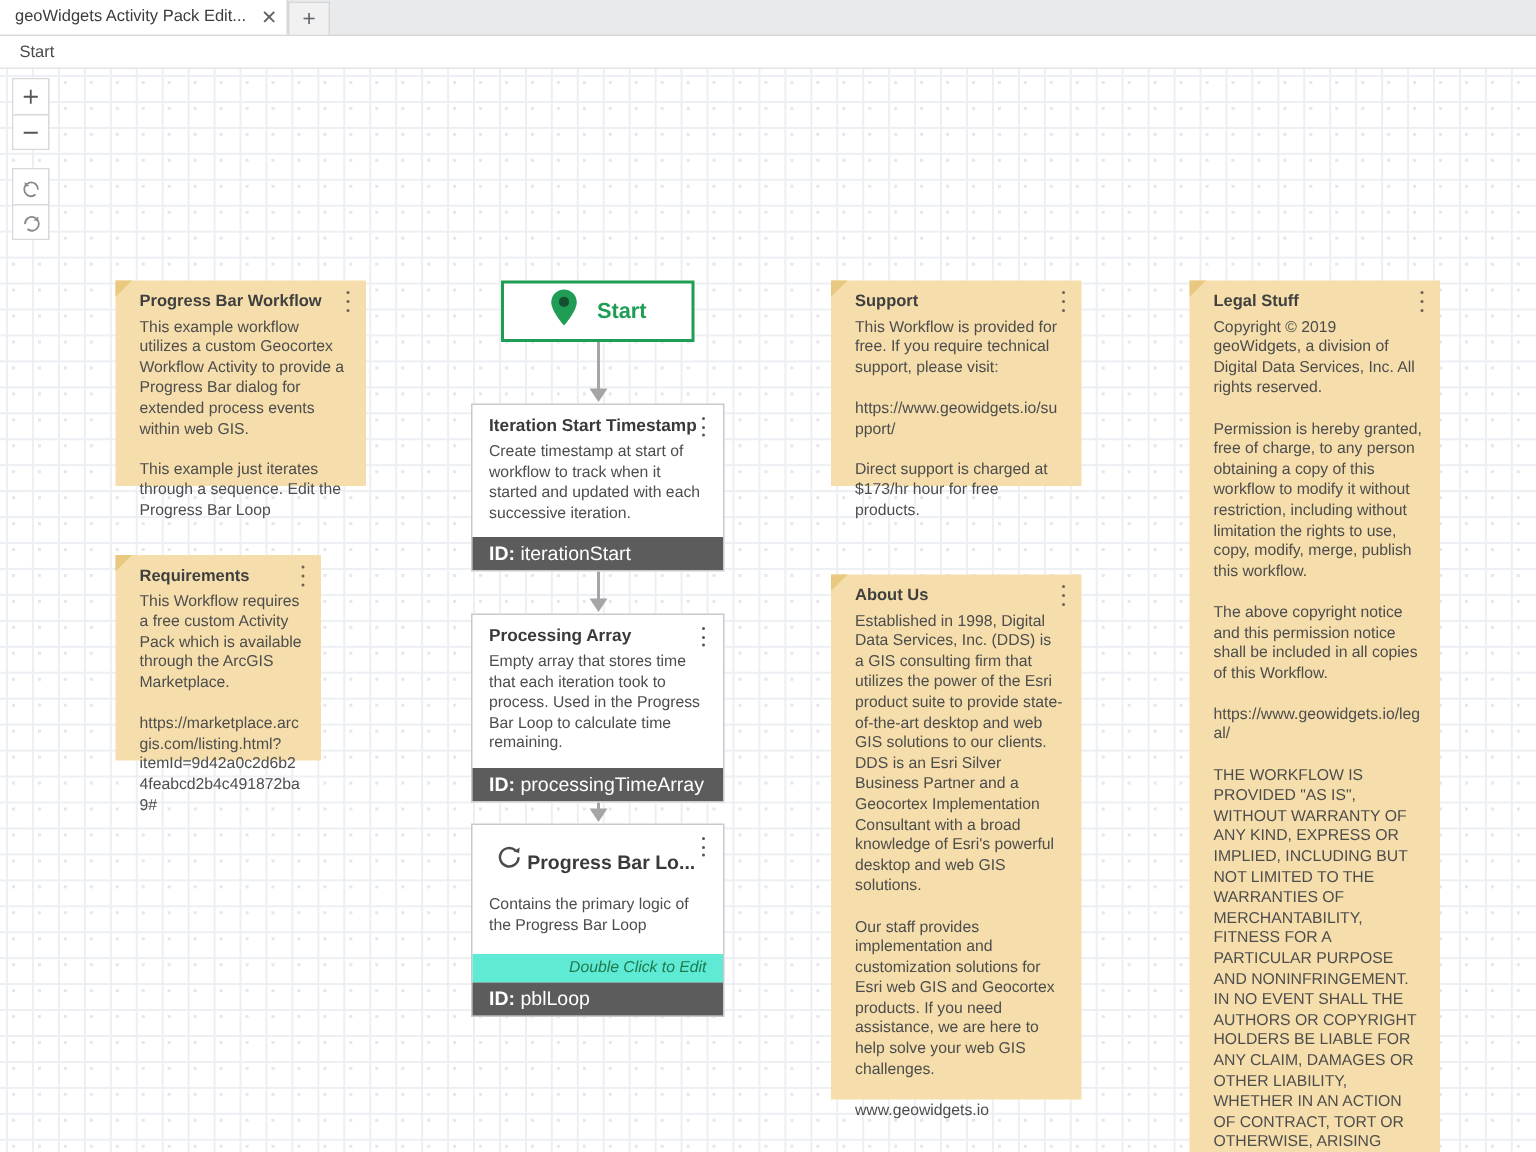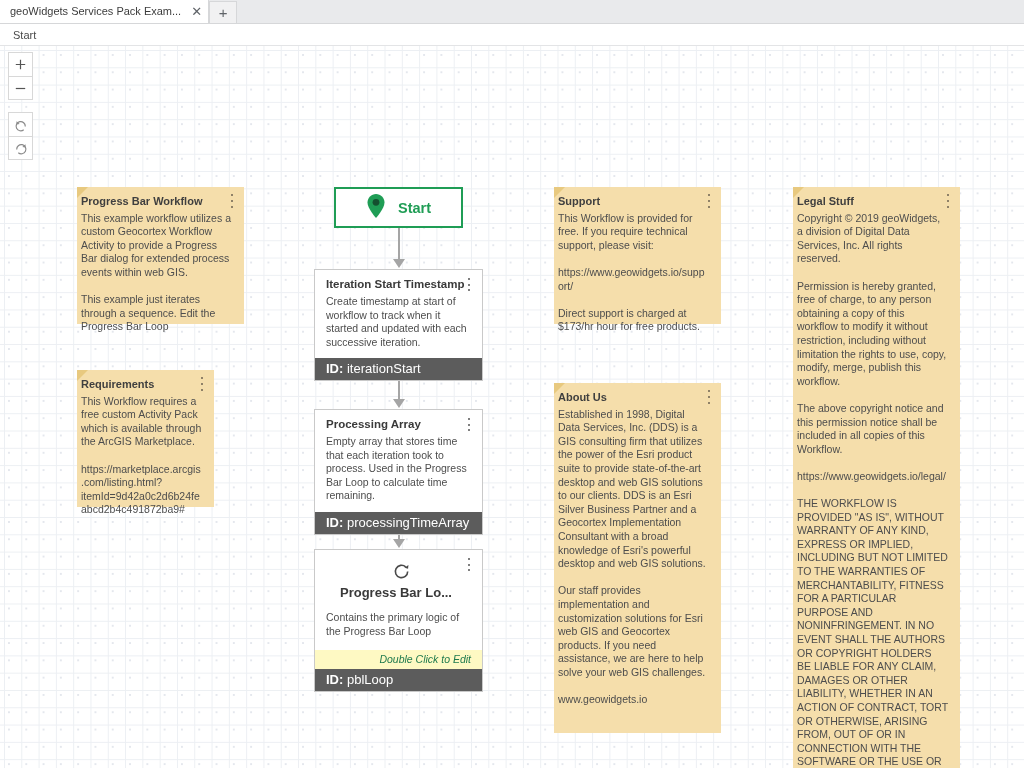--- a/index.html
+++ b/index.html
@@ -116,21 +116,21 @@
   .tool-btn + .tool-btn { border-top: 1px solid #d8d8d8; }
   .tool-btn svg { display: block; }
 
   
   .note {
     position: absolute;
     background: #f5deab;
     color: #4d4d4d;
     font-size: 10.5px;
     line-height: 13.6px;
-    padding: 8px 12px 10px 4px;
+    padding: 8px 12px 10px 16px;
     z-index: 3;
   }
   .note-fold {
     position: absolute;
     left: 0; top: 0;
     width: 0; height: 0;
     border-left: 11px solid #e8c97f;
     border-bottom: 11px solid transparent;
   }
   .note-kebab {
@@ -216,21 +216,21 @@
     background: #5c5c5c;
     color: #ffffff;
     font-size: 13px;
     padding: 3px 11px 4px 11px;
     white-space: nowrap;
     overflow: hidden;
     text-overflow: ellipsis;
   }
   .node-id b { font-weight: bold; }
   .node-edit-band {
-    background: #fef9c3;
+    background: #5eead4;
     color: #1f7a4d;
     font-style: italic;
     font-size: 10.5px;
     text-align: right;
     padding: 3px 11px 4px 0;
     cursor: pointer;
   }
   .loop-icon { margin-left: 4px; }
 
   
@@ -247,21 +247,21 @@
     border-right: 6px solid transparent;
     border-top: 9px solid #a5a5a5;
     z-index: 2;
   }
 </style>
 </head>
 <body>
 
 <div class="tabstrip">
   <div class="tab">
-    <span class="tab-title">geoWidgets Services Pack Exam...</span>
+    <span class="tab-title">geoWidgets Activity Pack Edit...</span>
     <span class="tab-close">✕</span>
   </div>
   <div class="tab-new">+</div>
   <div class="tabstrip-filler"></div>
 </div>
 
 <div class="breadcrumb-bar">
   <span class="breadcrumb-item">Start</span>
 </div>
 
@@ -416,21 +416,21 @@
         </span>
     </div>
     <div class="node-desc">Empty array that stores time that each iteration took to process. Used in the Progress Bar Loop to calculate time remaining.</div>
     <div class="node-id">
       <b>ID:</b>
       <span>processingTimeArray</span>
     </div>
   </div>
 
   <div class="node" style="left:314px; top:503px; width:169px;">
-    <div class="node-head" style="padding-top:12px; align-items:center;flex-direction:column;">
+    <div class="node-head" style="padding-top:12px; align-items:center;">
       <span class="loop-icon">
         <svg width="19" height="19" viewBox="0 0 20 20">
           <path d="M16.5 10a6.5 6.5 0 1 1-2.1-4.8" fill="none" stroke="#4a4a4a" stroke-width="1.7"></path>
           <path d="M17.3 3.1l-0.4 4-3.8-1.1z" fill="#4a4a4a"></path>
         </svg>
       </span>
       <span class="node-title node-title-centered">Progress Bar Lo...</span>
       <span class="node-kebab">
           <i></i>
           <i></i>

